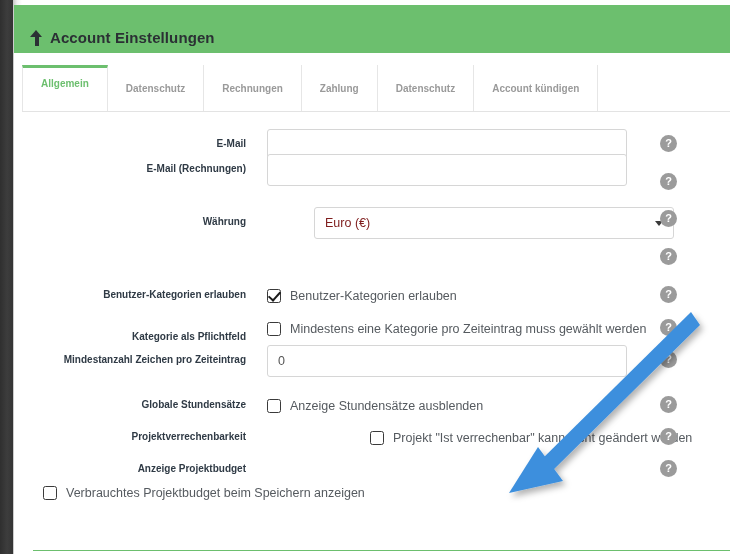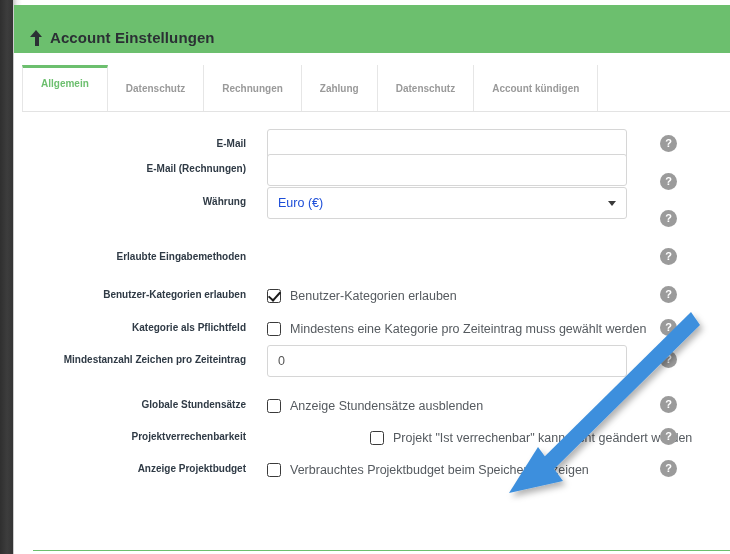--- a/index.html
+++ b/index.html
@@ -156,21 +156,21 @@
     width: 360px; height: 32px;
     border: 1px solid #d6d6d6;
     border-radius: 3px;
     background: #ffffff;
     display: flex; align-items: center;
     padding: 0 10px;
     cursor: pointer;
   }
   .select-value {
     font-size: 12.5px;
-    color: #1d4ed8;
+    color: #7f1d1d;
   }
   .caret-icon {
     position: absolute; right: 10px; top: 50%;
     margin-top: -2px;
     width: 0; height: 0;
     border-left: 4px solid transparent;
     border-right: 4px solid transparent;
     border-top: 5px solid #3a3a3a;
   }
   .check-line {
@@ -280,48 +280,47 @@
       <div class="help" style="left:638px; top:22px;">?</div>
 
       <div class="row" style="top:41px;">
         <div class="lbl">E-Mail (Rechnungen)</div>
         <div class="ctrl">
           <input class="txt-input" type="text" value="" style="">
         </div>
       </div>
       <div class="help" style="left:638px; top:60px;">?</div>
 
-      <div class="row" style="top:74px;">
+      <div class="row" style="top:94px;gap:47px;">
         <div class="lbl">Währung</div>
         <div class="ctrl">
           <div class="select-box">
             <span class="select-value">Euro (€)</span>
             <span class="caret-icon"></span>
           </div>
         </div>
       </div>
       <div class="help" style="left:638px; top:97px;">?</div>
 
       <div class="row" style="top:129px;">
-        <div class="lbl">Erlaubte Eingabemethoden</div>
       </div>
       <div class="help" style="left:638px; top:135px;">?</div>
 
       <div class="row" style="top:167px;">
         <div class="lbl">Benutzer-Kategorien erlauben</div>
         <div class="ctrl">
           <div class="check-line">
             <span class="cb checked"></span>
             <span class="cb-label">Benutzer-Kategorien erlauben</span>
           </div>
         </div>
       </div>
       <div class="help" style="left:638px; top:173px;">?</div>
 
-      <div class="row" style="top:200px;">
+      <div class="row" style="top:200px;align-items:flex-end;">
         <div class="lbl">Kategorie als Pflichtfeld</div>
         <div class="ctrl">
           <div class="check-line">
             <span class="cb"></span>
             <span class="cb-label">Mindestens eine Kategorie pro Zeiteintrag muss gewählt werden</span>
           </div>
         </div>
       </div>
       <div class="help" style="left:638px; top:206px;">?</div>
 
@@ -348,21 +347,21 @@
         <div class="lbl">Projektverrechenbarkeit</div>
         <div class="ctrl">
           <div class="check-line">
             <span class="cb"></span>
             <span class="cb-label">Projekt "Ist verrechenbar" kann nicht geändert werden</span>
           </div>
         </div>
       </div>
       <div class="help" style="left:638px; top:315px;">?</div>
 
-      <div class="row" style="top:341px;">
+      <div class="row" style="top:341px;flex-direction:column;">
         <div class="lbl">Anzeige Projektbudget</div>
         <div class="ctrl">
           <div class="check-line">
             <span class="cb"></span>
             <span class="cb-label">Verbrauchtes Projektbudget beim Speichern anzeigen</span>
           </div>
         </div>
       </div>
       <div class="help" style="left:638px; top:347px;">?</div>
 

